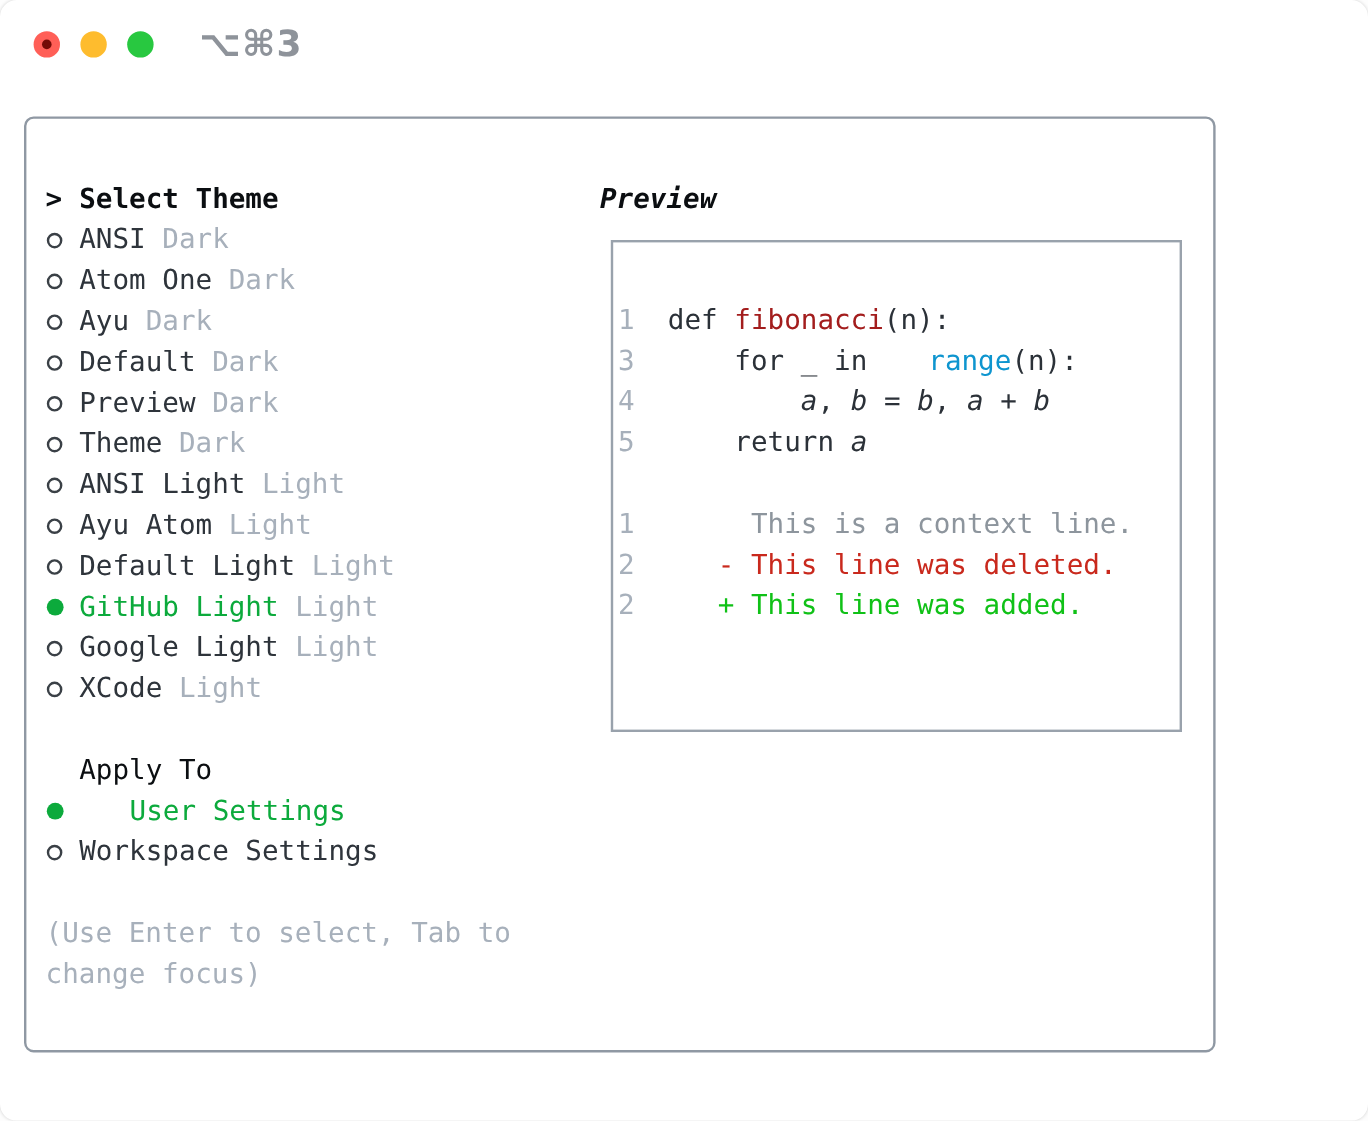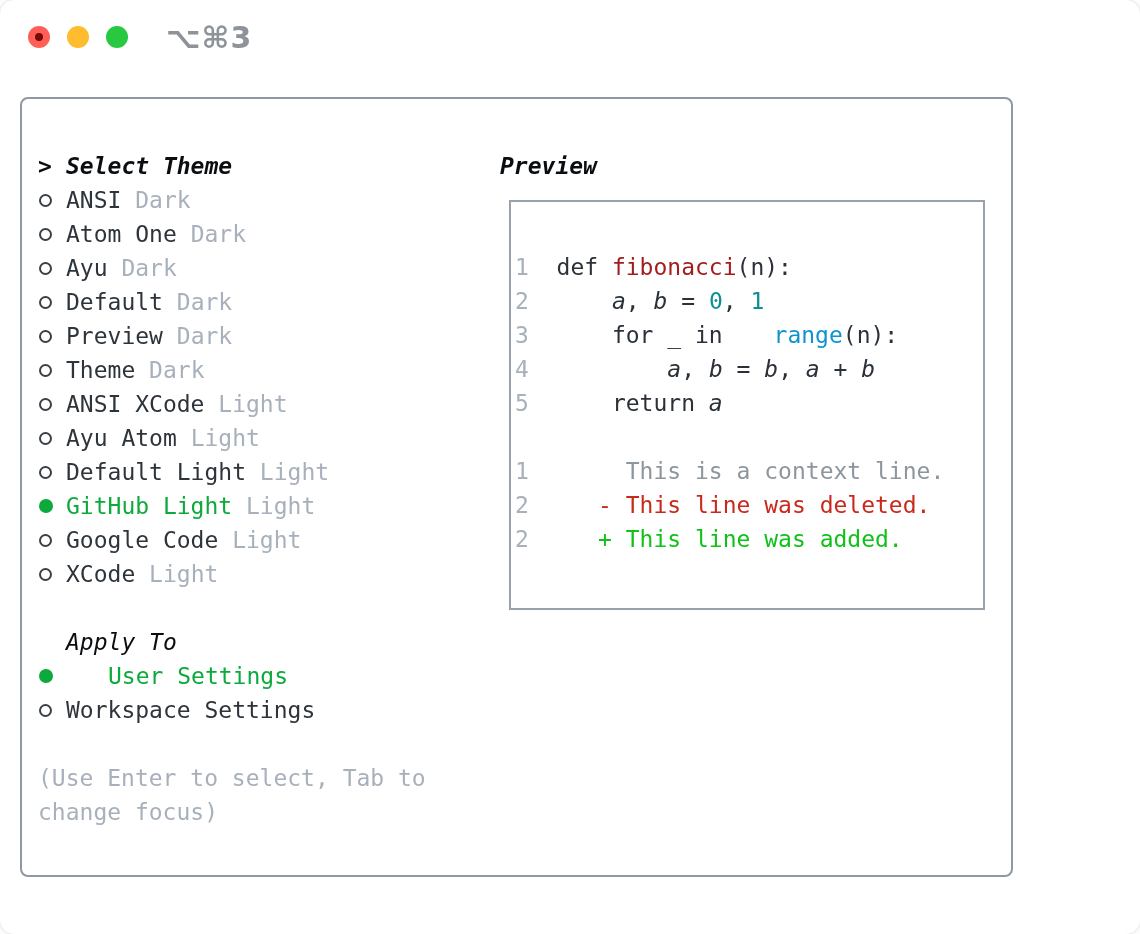--- a/index.html
+++ b/index.html
@@ -27,21 +27,21 @@
     position:absolute;left:20px;top:97px;width:993px;height:780px;
     box-sizing:border-box;border:2px solid var(--panel_border);border-radius:8px;
     background:#fff;
   }
   .row{height:34px;display:flex;align-items:center;font-size:23px;color:var(--text_dark);white-space:pre;}
   .left-col{position:absolute;left:16px;top:50px;width:460px;}
   .marker{display:inline-flex;width:28px;min-width:28px;align-items:center;}
   .marker .dot{width:13px;height:13px;box-sizing:border-box;border:2.5px solid var(--radio_ring);border-radius:50%;margin-left:1px;}
   .marker .dot.on{width:14px;height:14px;border:none;background:var(--sel_green);}
   .prompt-char{font-weight:700;color:var(--text_black);}
-  .hdr{font-weight:700;color:var(--text_black);font-style:italic;}
+  .hdr{font-weight:700;color:var(--text_black);}
   .t-name{color:var(--text_dark);}
   .theme-row.selected .t-name{color:var(--sel_green);}
   .t-variant{color:var(--muted);margin-left:1ch;}
   .apply-row.selected .t-name{color:var(--sel_green);margin-left:42px;}
   .help-row{color:var(--muted);}
   
   .preview-title{position:absolute;left:478px;top:50px;height:34px;line-height:34px;font-size:23px;font-weight:700;color:var(--text_black);font-style:italic;}
   .preview-box{
     position:absolute;left:487px;top:101px;width:476px;height:410px;
     box-sizing:border-box;border:2px solid var(--box_border);
@@ -81,25 +81,25 @@
         <span class="hdr">Select Theme</span>
       </div>
 
       <div>
           <div class="row theme-row"><span class="marker"><span class="dot"></span></span><span class="t-name">ANSI</span><span class="t-variant">Dark</span></div>
           <div class="row theme-row"><span class="marker"><span class="dot"></span></span><span class="t-name">Atom One</span><span class="t-variant">Dark</span></div>
           <div class="row theme-row"><span class="marker"><span class="dot"></span></span><span class="t-name">Ayu</span><span class="t-variant">Dark</span></div>
           <div class="row theme-row"><span class="marker"><span class="dot"></span></span><span class="t-name">Default</span><span class="t-variant">Dark</span></div>
           <div class="row theme-row"><span class="marker"><span class="dot"></span></span><span class="t-name">Preview</span><span class="t-variant">Dark</span></div>
           <div class="row theme-row"><span class="marker"><span class="dot"></span></span><span class="t-name">Theme</span><span class="t-variant">Dark</span></div>
-          <div class="row theme-row"><span class="marker"><span class="dot"></span></span><span class="t-name">ANSI XCode</span><span class="t-variant">Light</span></div>
+          <div class="row theme-row"><span class="marker"><span class="dot"></span></span><span class="t-name">ANSI Light</span><span class="t-variant">Light</span></div>
           <div class="row theme-row"><span class="marker"><span class="dot"></span></span><span class="t-name">Ayu Atom</span><span class="t-variant">Light</span></div>
           <div class="row theme-row"><span class="marker"><span class="dot"></span></span><span class="t-name">Default Light</span><span class="t-variant">Light</span></div>
           <div class="row theme-row selected"><span class="marker"><span class="dot on"></span></span><span class="t-name">GitHub Light</span><span class="t-variant">Light</span></div>
-          <div class="row theme-row"><span class="marker"><span class="dot"></span></span><span class="t-name">Google Code</span><span class="t-variant">Light</span></div>
+          <div class="row theme-row"><span class="marker"><span class="dot"></span></span><span class="t-name">Google Light</span><span class="t-variant">Light</span></div>
           <div class="row theme-row"><span class="marker"><span class="dot"></span></span><span class="t-name">XCode</span><span class="t-variant">Light</span></div>
         </div>
 
       <div class="row"></div>
 
       <div class="row">
         <span class="marker"></span>
         <span class="hdr" style="font-weight:400;color:var(--text_black);">Apply To</span>
       </div>
 
@@ -112,21 +112,20 @@
 
       <div class="row help-row">(Use Enter to select, Tab to</div>
       <div class="row help-row">change focus)</div>
     </div>
 
     <div class="preview-title">Preview</div>
 
     <div class="preview-box">
       <div>
           <div class="code-line"><span class="lnum">1</span><span class="tok-k">def </span><span class="tok-fn">fibonacci</span><span class="tok-p">(n):</span></div>
-          <div class="code-line"><span class="lnum">2</span><span class="tok-p">    </span><span class="tok-v">a</span><span class="tok-p">, </span><span class="tok-v">b</span><span class="tok-p"> = </span><span class="tok-n">0</span><span class="tok-p">, </span><span class="tok-n">1</span></div>
           <div class="code-line"><span class="lnum">3</span><span class="tok-p">    </span><span class="tok-k">for </span><span class="tok-p">_ </span><span class="tok-k">in </span><span class="tok-b">range</span><span class="tok-p">(n):</span></div>
           <div class="code-line"><span class="lnum">4</span><span class="tok-p">        </span><span class="tok-v">a</span><span class="tok-p">, </span><span class="tok-v">b</span><span class="tok-p"> = </span><span class="tok-v">b</span><span class="tok-p">, </span><span class="tok-v">a</span><span class="tok-p"> + </span><span class="tok-v">b</span></div>
           <div class="code-line"><span class="lnum">5</span><span class="tok-p">    </span><span class="tok-k">return </span><span class="tok-v">a</span></div>
           <div class="code-line"><span class="lnum"></span></div>
           <div class="code-line"><span class="lnum">1</span><span class="tok-ctx">     This is a context line.</span></div>
           <div class="code-line"><span class="lnum">2</span><span class="tok-p">   </span><span class="tok-del">- This line was deleted.</span></div>
           <div class="code-line"><span class="lnum">2</span><span class="tok-p">   </span><span class="tok-add">+ This line was added.</span></div>
         </div>
     </div>
 

